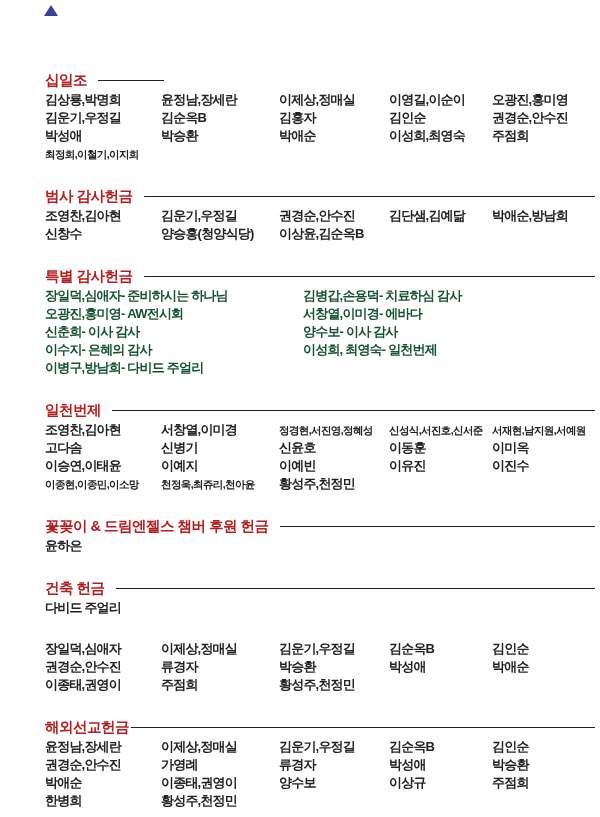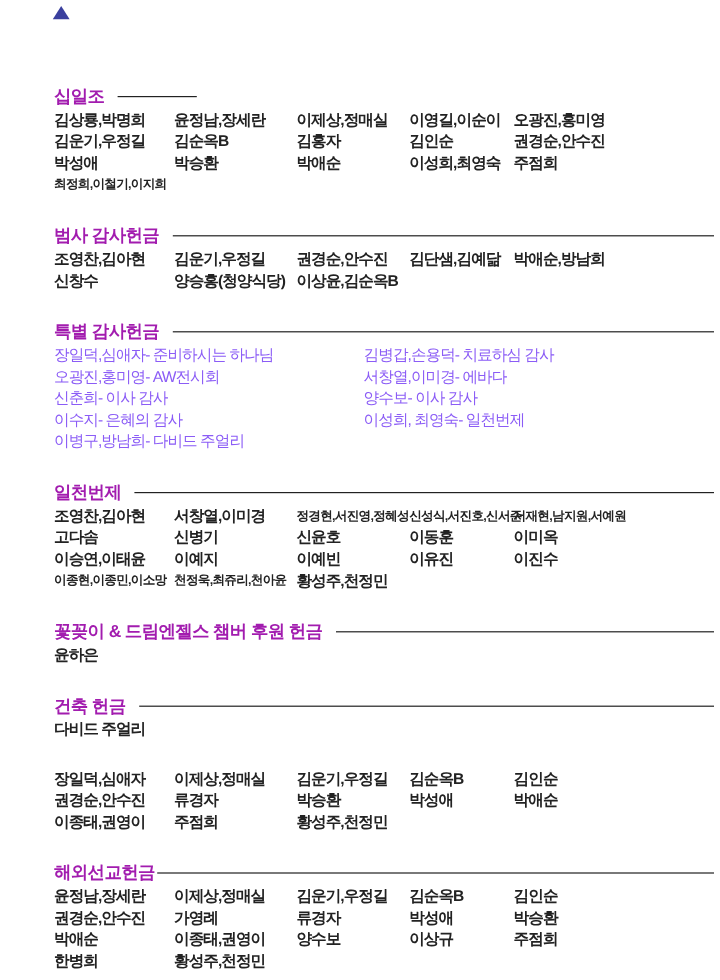--- a/index.html
+++ b/index.html
@@ -33,35 +33,35 @@
   .heading-row {
     display: flex;
     align-items: center;
     height: 20px;
     margin-bottom: 1px;
   }
   .section-title {
     font-size: 14.5px;
     font-weight: 700;
     letter-spacing: -0.5px;
-    color: #a21caf;
+    color: #b91c1c;
     white-space: nowrap;
   }
   .rule {
     height: 0;
     border-top: 1.6px solid #222;
     margin-left: 11px;
     flex: 1 1 auto;
   }
   .rule.short { flex: 0 0 66px; }
   .rule.tight { margin-left: 2px; }
   .grid {
     display: grid;
     grid-template-columns: 100px 102px 94px 87px auto;
-    column-gap: 0;
+    column-gap: 16px;
   }
   .cell {
     height: 18px;
     line-height: 18px;
     font-size: 13px;
     font-weight: 600;
     letter-spacing: -0.8px;
     white-space: nowrap;
     overflow: visible;
     color: #222;
@@ -72,24 +72,24 @@
   }
   .twocol {
     display: grid;
     grid-template-columns: 258px auto;
   }
   .twocol .col { display: flex; flex-direction: column; }
   .entry {
     height: 18px;
     line-height: 18px;
     font-size: 13px;
-    font-weight: 400;
+    font-weight: 700;
     letter-spacing: -0.8px;
     white-space: nowrap;
-    color: #8b5cf6;
+    color: #14532d;
   }
 </style>
 </head>
 <body>
 
 <div class="page">
   <div class="corner-marker"></div>
   <div class="content">
       <section class="section">
         <div class="heading-row">

